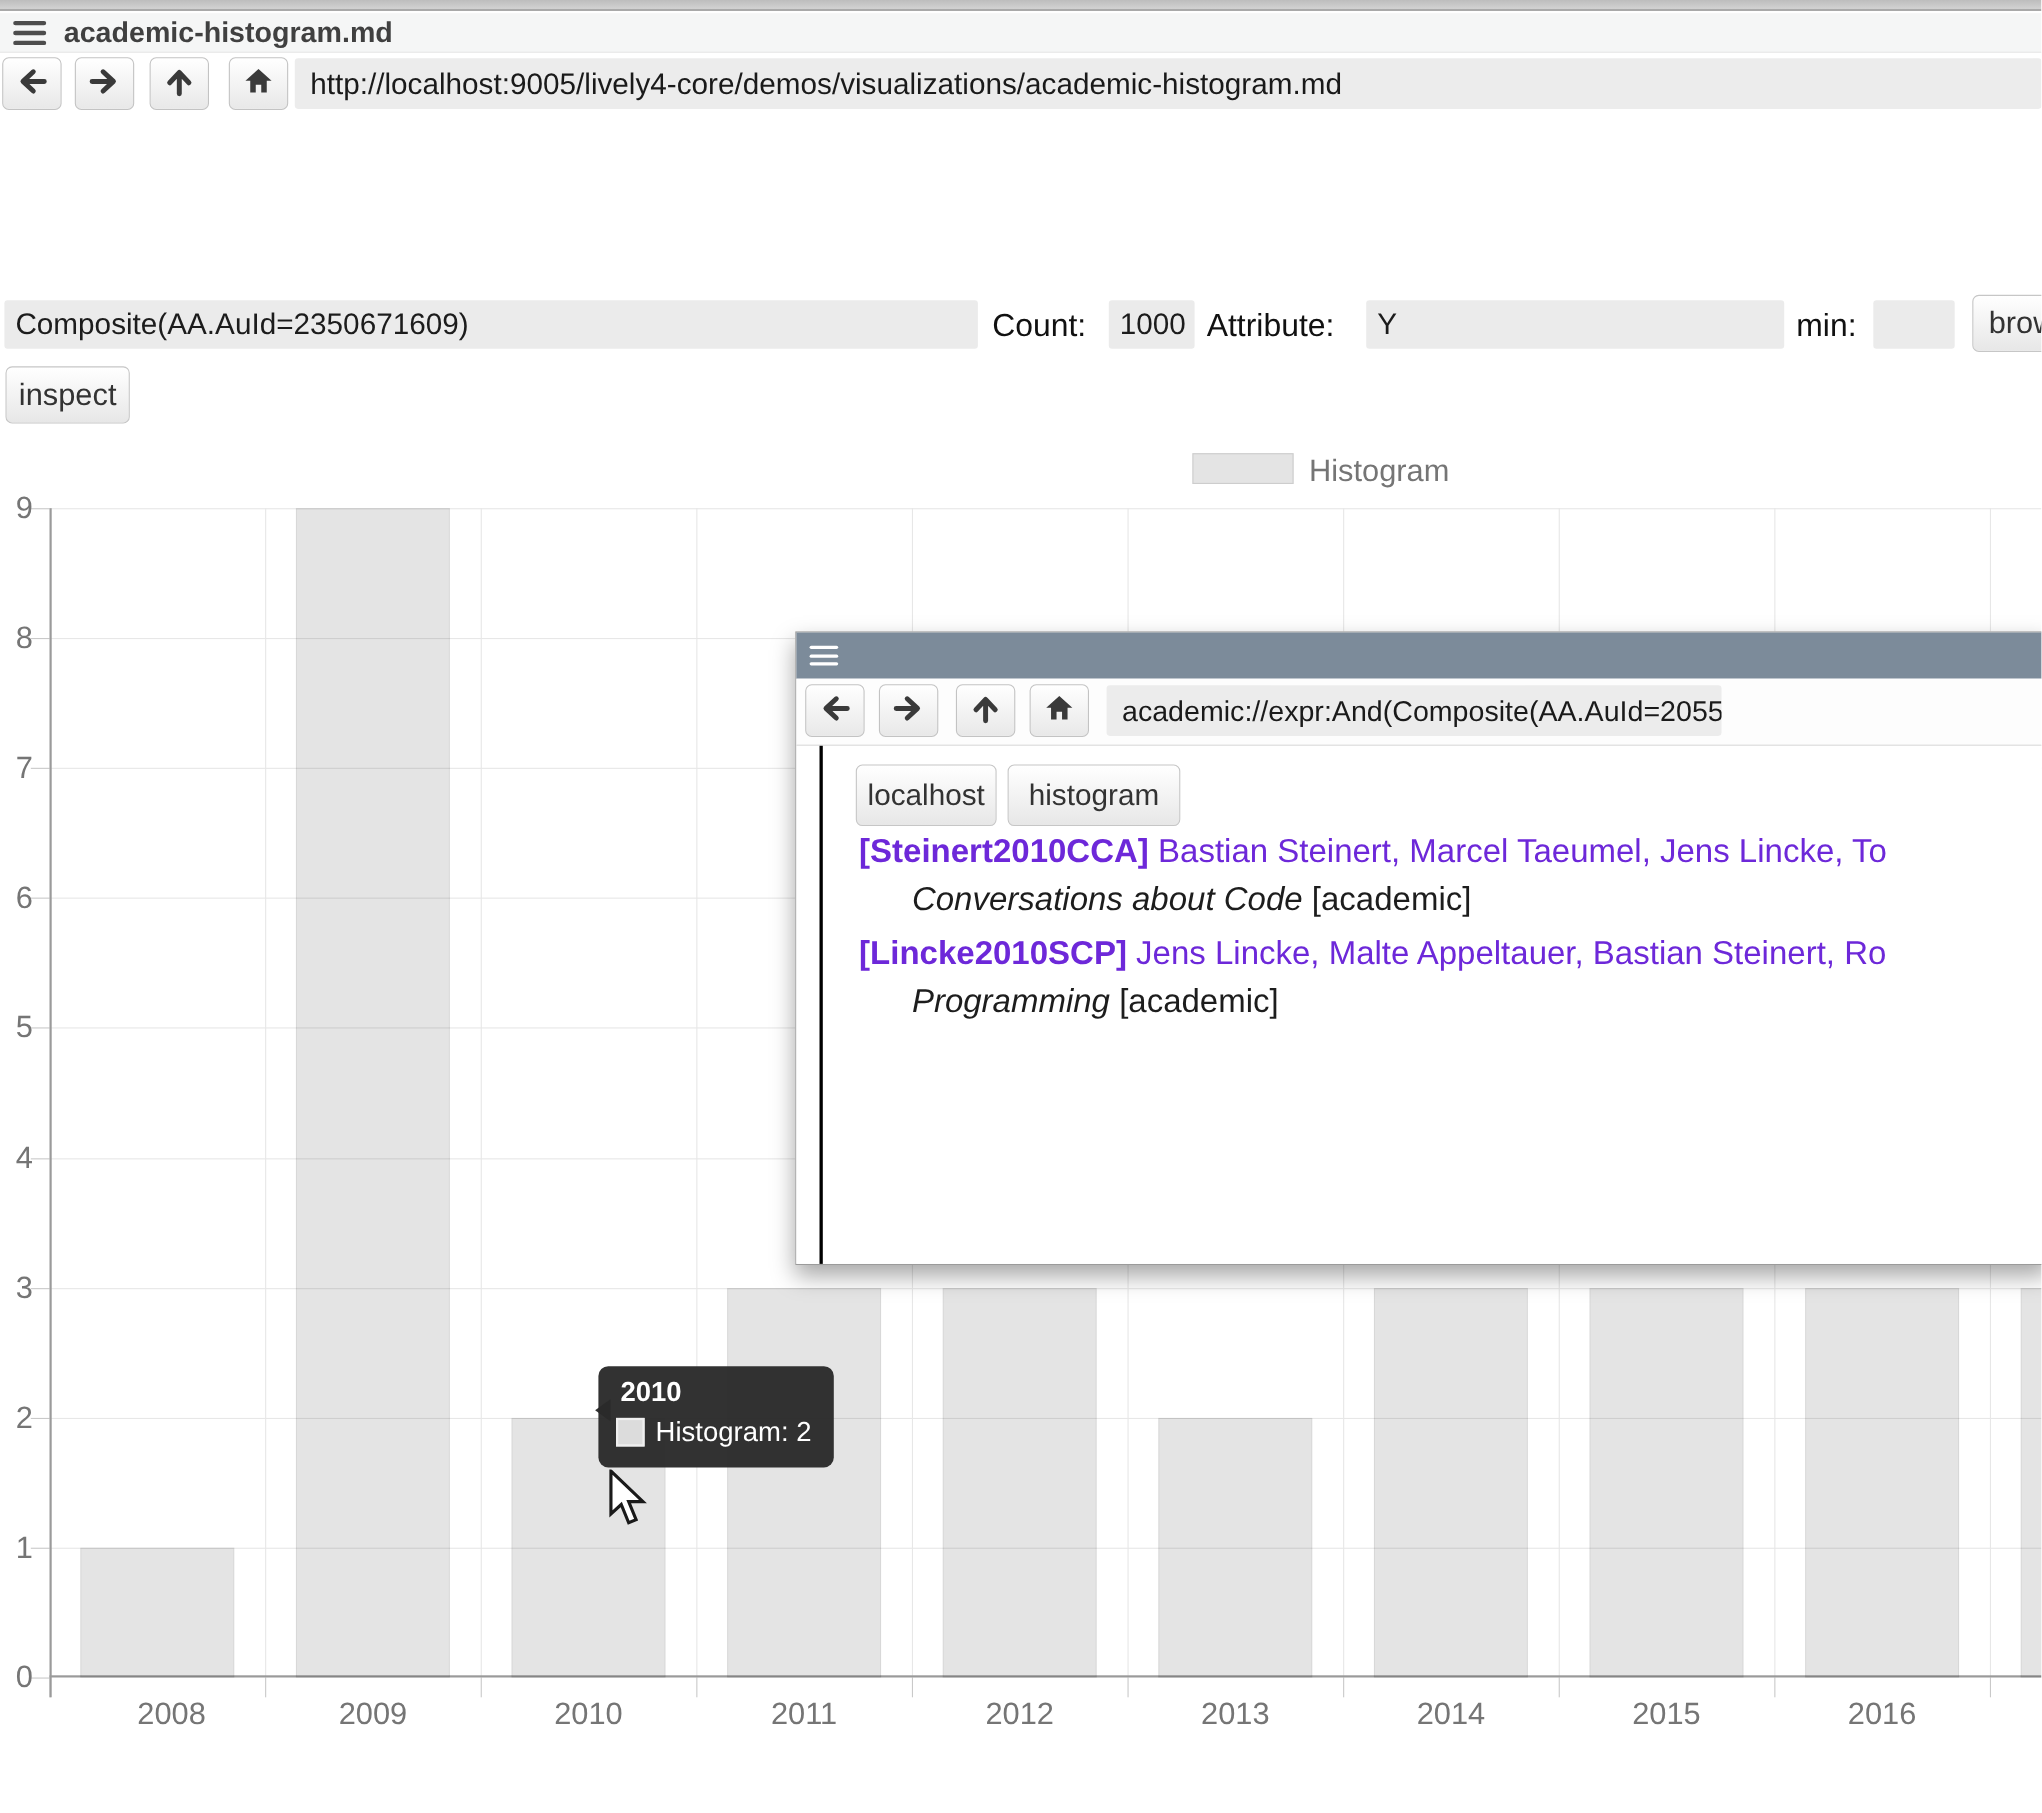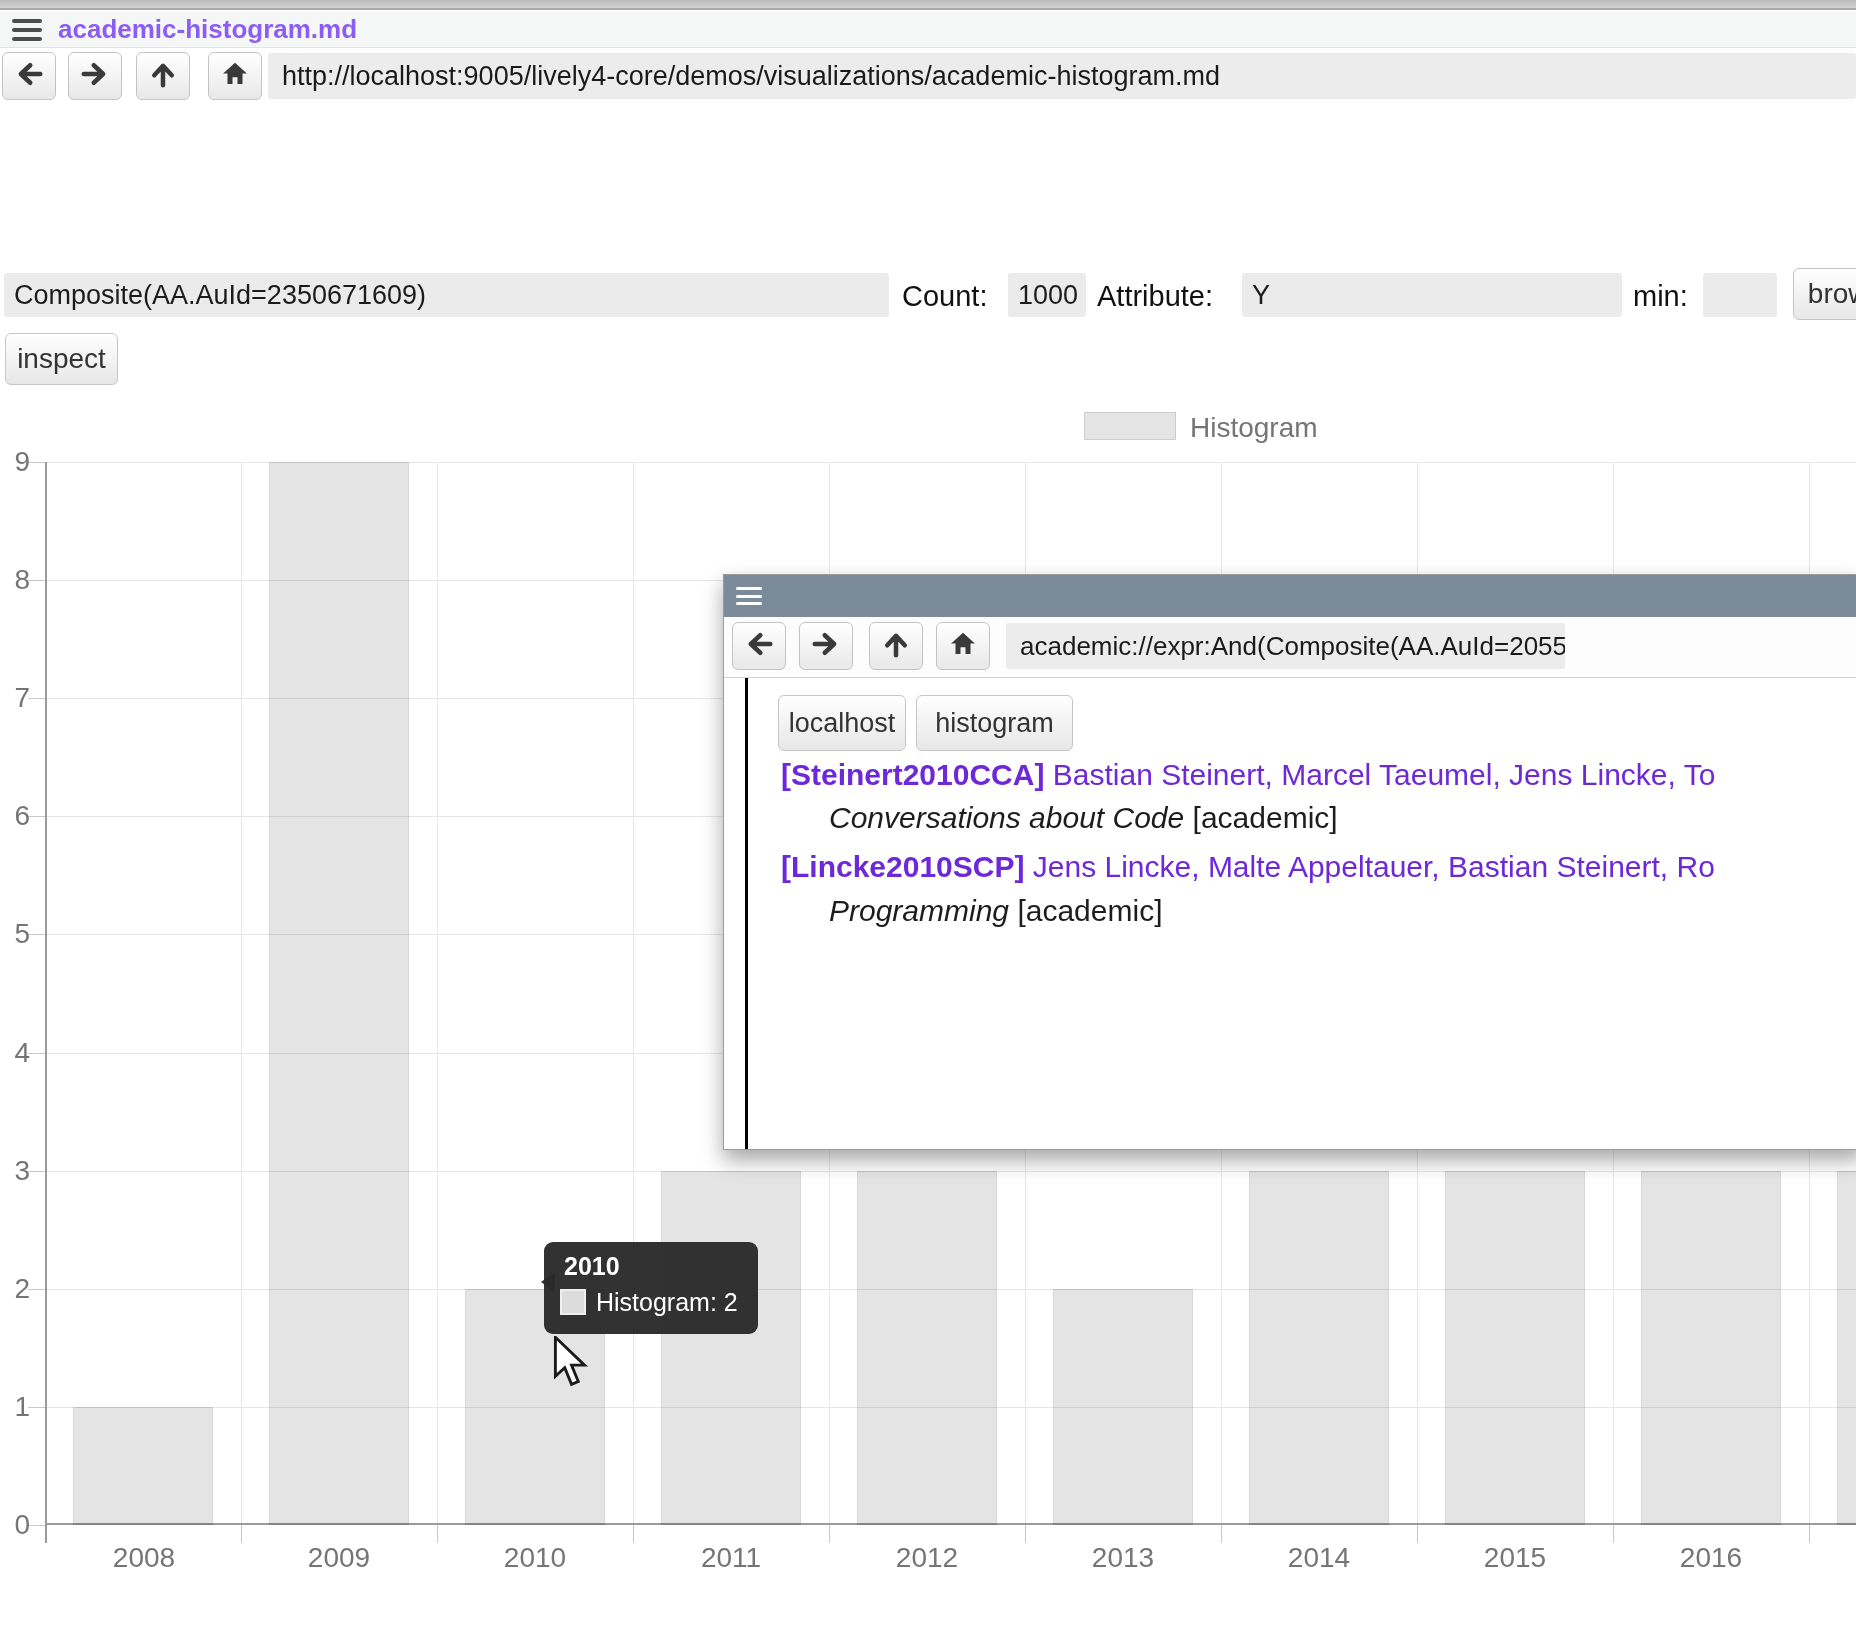--- a/index.html
+++ b/index.html
@@ -9,21 +9,21 @@
   .abs { position:absolute; }
 
   
   .top-strip { left:0; top:0; width:1856px; height:10px;
                background:linear-gradient(#bdbdbd,#d2d2d2); border-bottom:2px solid #a9a9a9; }
   .tab-bar { left:0; top:12px; width:1856px; height:36px; background:#f5f6f6;
              display:flex; align-items:center; border-bottom:1px solid #e3e3e3; }
   .burger { width:30px; height:22px; margin-left:12px; display:flex; flex-direction:column; justify-content:space-between; }
   .burger i { display:block; height:4px; border-radius:2px; background:#4d4d4d; }
   .burger.white i { background:#fff; }
-  .tab-title { margin-left:16px; font-size:26px; font-weight:bold; color:#8b5cf6; }
+  .tab-title { margin-left:16px; font-size:26px; font-weight:bold; color:#404040; }
 
   .nav-bar { left:0; top:48px; width:1856px; height:52px; background:#fff; }
   .nav-btn { position:absolute; top:4px; width:54px; height:48px; border:1px solid #c3c3c3; border-radius:6px;
              background:linear-gradient(#ffffff,#e8e8e8); display:flex; align-items:center; justify-content:center; }
   .nav-btn svg { width:30px; height:30px; }
   .url-field { position:absolute; top:5px; height:46px; background:#ececec; border-radius:3px;
                font-size:27px; color:#1a1a1a; line-height:46px; padding-left:14px; white-space:nowrap; overflow:hidden; }
 
   
   .heading { left:2px; top:158px; font-size:47px; font-weight:bold; color:#1b4f9e; }
@@ -173,21 +173,21 @@
       <div class="abs tick-x" style="left:1221px;"></div>
       <div class="abs gridline-v" style="left:1417px;"></div>
       <div class="abs tick-x" style="left:1417px;"></div>
       <div class="abs gridline-v" style="left:1613px;"></div>
       <div class="abs tick-x" style="left:1613px;"></div>
       <div class="abs gridline-v" style="left:1809px;"></div>
       <div class="abs tick-x" style="left:1809px;"></div>
       <div class="abs axis-y" style=""></div>
       <div class="abs baseline" style=""></div>
       <div class="abs bar" style="left:73px; top:1407px; width:140px; height:118px;"></div>
-      <div class="abs xlab" style="left:46px;">2008</div>
+      <div class="abs xlab" style="left:58px;">2008</div>
       <div class="abs bar" style="left:269px; top:462px; width:140px; height:1063px;"></div>
       <div class="abs xlab" style="left:241px;">2009</div>
       <div class="abs bar" style="left:465px; top:1289px; width:140px; height:236px;"></div>
       <div class="abs xlab" style="left:437px;">2010</div>
       <div class="abs bar" style="left:661px; top:1171px; width:140px; height:354px;"></div>
       <div class="abs xlab" style="left:633px;">2011</div>
       <div class="abs bar" style="left:857px; top:1171px; width:140px; height:354px;"></div>
       <div class="abs xlab" style="left:829px;">2012</div>
       <div class="abs bar" style="left:1053px; top:1289px; width:140px; height:236px;"></div>
       <div class="abs xlab" style="left:1025px;">2013</div>

